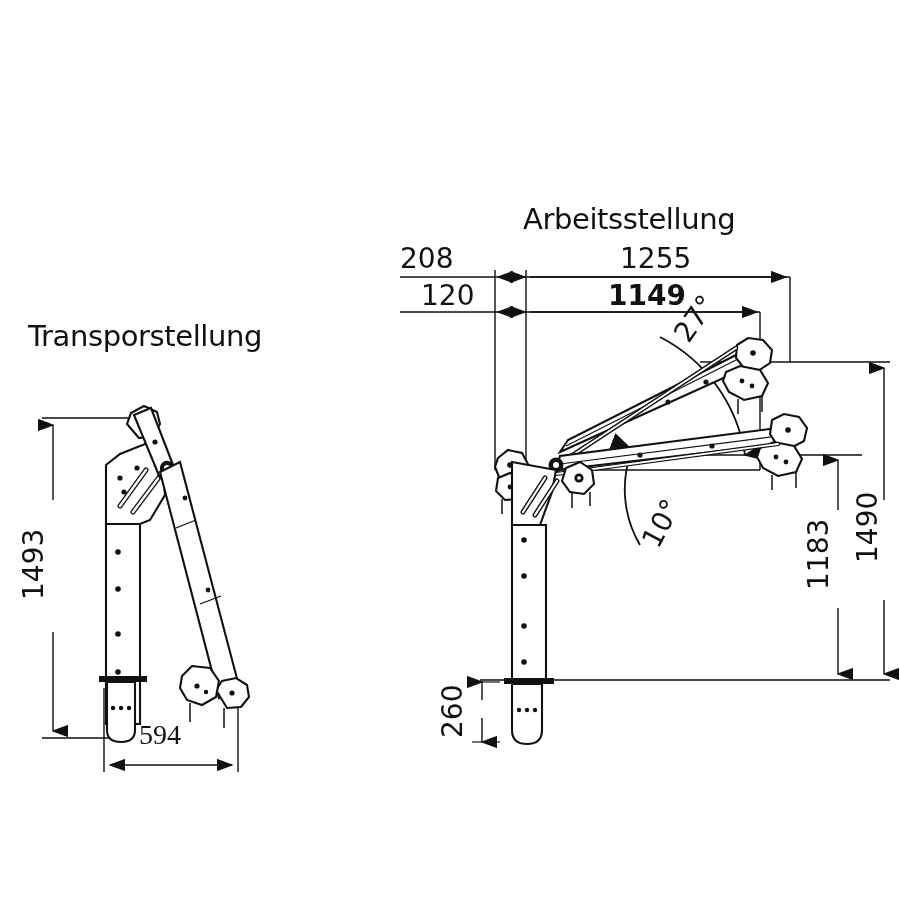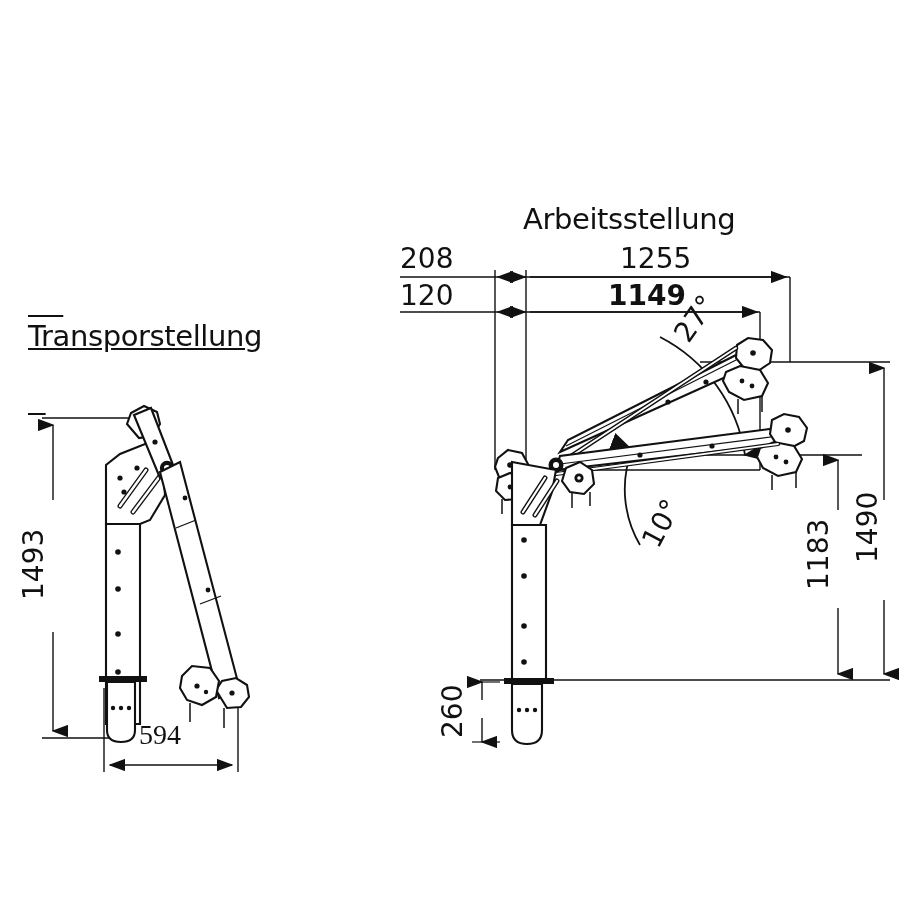--- a/index.html
+++ b/index.html
@@ -253,37 +253,37 @@
 
         <path d="M512,684 L512,730 Q512,744 527,744 Q542,744 542,730 L542,684 Z" fill="#fff"></path>
         <circle cx="519" cy="710" r="2.2" fill="#111" stroke="none"></circle>
         <circle cx="527" cy="710" r="2.2" fill="#111" stroke="none"></circle>
         <circle cx="535" cy="710" r="2.2" fill="#111" stroke="none"></circle>
       </g>
 
     </g>
   </svg>
 
-  <div class="label title-block" style="left:28px; top:255px;text-decoration:underline;">
+  <div class="label title-block" style="left:28px; top:255px;">
     <div>Transporstellung</div>
   </div>
 
   <div class="label title-block" style="left:523px; top:138px;text-align:center;">
     <div>Arbeitsstellung</div>
   </div>
 
   <div class="label dim-text rot90" style="left:18px; top:600px;">1493</div>
 
   <div class="label dim-text" style="left:139px; top:719px;font-family:Liberation Serif, serif;">594</div>
 
   <div class="label dim-text" style="left:400px; top:243px;">208</div>
 
   <div class="label dim-text" style="left:620px; top:243px;">1255</div>
 
-  <div class="label dim-text" style="left:400px; top:280px;">120</div>
+  <div class="label dim-text" style="left:421px; top:280px;">120</div>
 
   <div class="label dim-text" style="left:608px; top:280px;font-weight:bold;">1149</div>
 
   <div class="label dim-text rot90" style="left:803px; top:590px;">1183</div>
 
   <div class="label dim-text rot90" style="left:852px; top:563px;">1490</div>
 
   <div class="label dim-text rot90" style="left:437px; top:738px;">260</div>
 
   <div class="label dim-text" style="left:668px; top:330px; transform:rotate(-55deg); transform-origin:left top;">27°</div>

